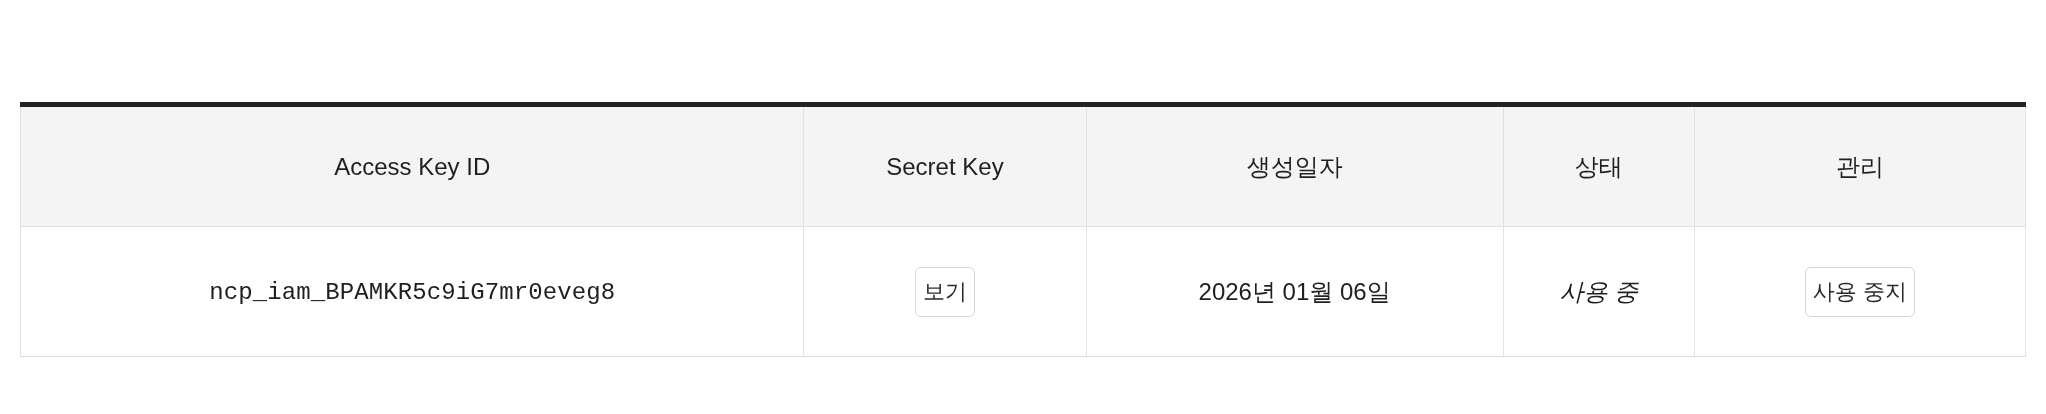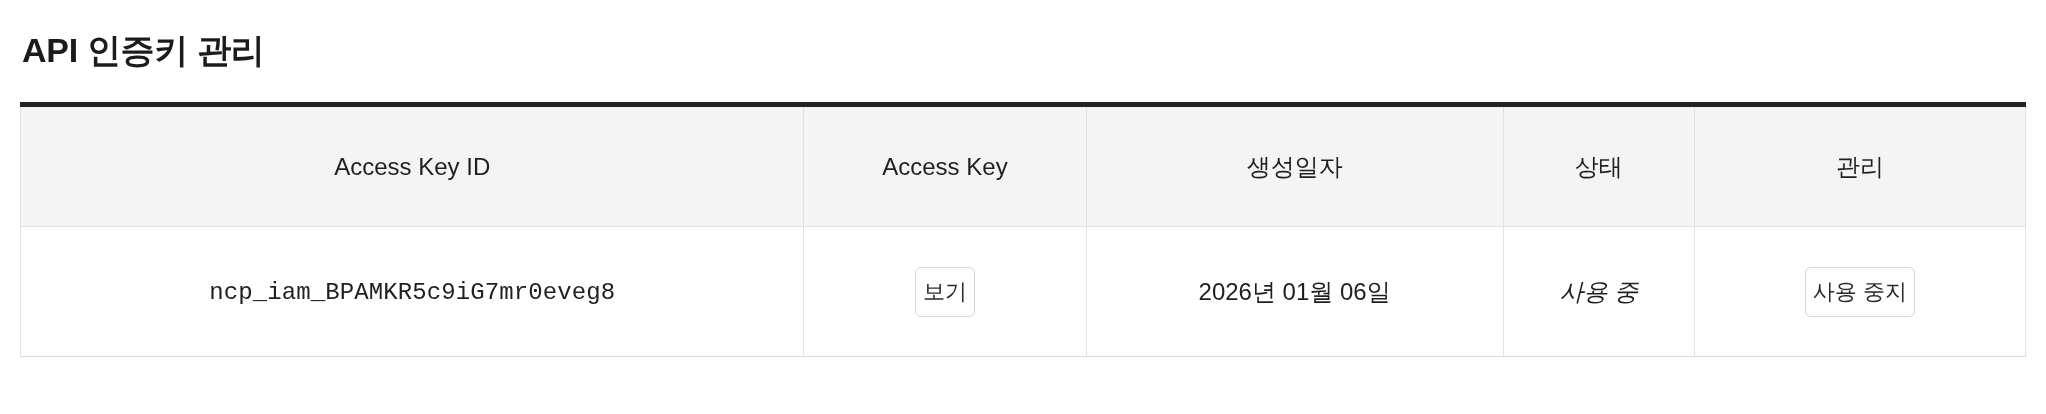--- a/index.html
+++ b/index.html
@@ -143,37 +143,36 @@
   }
 
   .status-text { white-space: nowrap; font-style: italic; }
 </style>
 </head>
 <body>
 
 <div class="page">
 
   <div class="page-header">
-    <h1 class="page-title">API 인증키 관리</h1>
 
   </div>
 
   <div class="key-table-wrap">
     <table class="key-table">
       <colgroup>
         <col class="col-access">
         <col class="col-secret">
         <col class="col-date">
         <col class="col-status">
         <col class="col-manage">
       </colgroup>
       <thead>
         <tr>
           <th>Access Key ID</th>
-          <th>Access Key</th>
+          <th>Secret Key</th>
           <th>생성일자</th>
           <th>상태</th>
           <th>관리</th>
         </tr>
       </thead>
       <tbody>
         <tr>
           <td>
             <span class="access-key-value">ncp_iam_BPAMKR5c9iG7mr0eveg8</span>
           </td>

